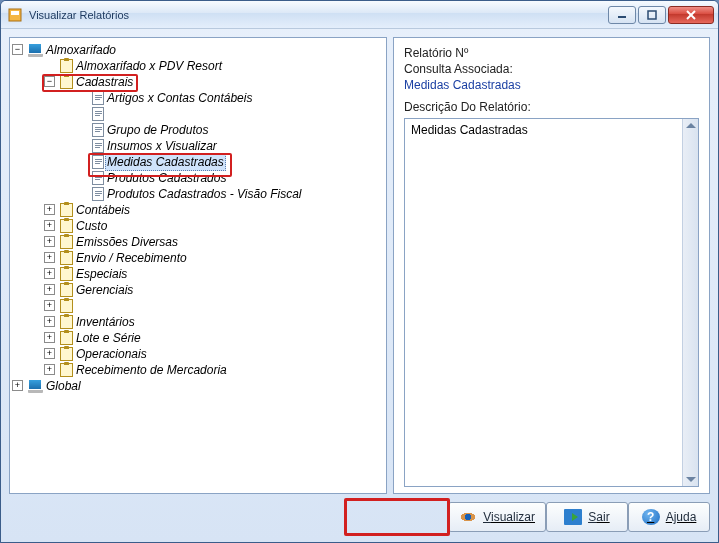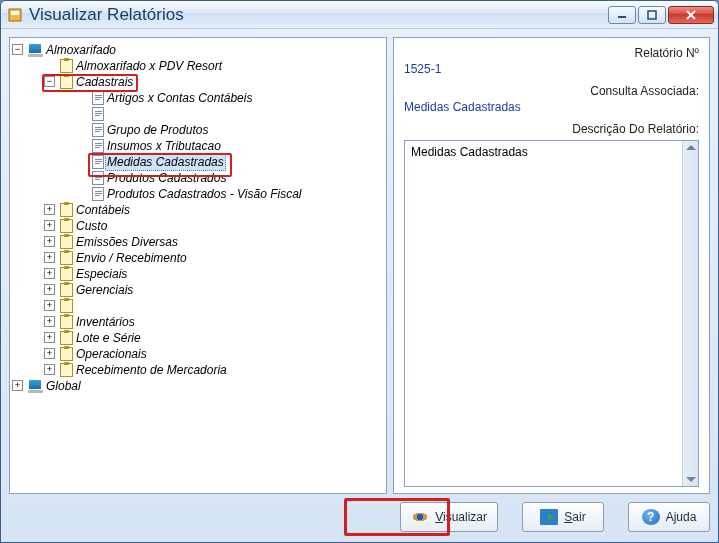--- a/index.html
+++ b/index.html
@@ -31,21 +31,21 @@
     border-radius: 5px 5px 0 0;
   }
   .titlebar .app-icon {
     width: 16px; height: 16px;
     margin-right: 6px;
     display:inline-block;
   }
   .titlebar .title {
     flex: 1;
     color: #1f3b60;
-    font-size: 17px;
+    font-size: 11px;
   }
   .winbtns { display:flex; gap:2px; }
   .winbtn {
     width: 28px; height: 18px;
     border: 1px solid #6e88a8;
     border-radius: 3px;
     background: linear-gradient(to bottom,#f4f8fd,#d6e3f3);
     display:flex; align-items:center; justify-content:center;
     font-size:10px; color:#2b4b72;
     cursor:pointer;
@@ -75,21 +75,21 @@
     width:378px;
     overflow:auto;
     padding:4px 2px;
   }
   .detail-panel {
     flex:1;
     padding:6px 10px 6px 10px;
     display:flex;
     flex-direction:column;
   }
-  .detail-panel .lbl { color:#222; margin-top:2px;text-align:right; }
+  .detail-panel .lbl { color:#222; margin-top:2px; }
   .detail-panel .val-link { color:#1a3fa3; margin-bottom:6px; margin-top:2px; }
   .detail-panel .desc-box {
     flex:1;
     border:1px solid #8aa3c4;
     background:#fff;
     margin-top:4px;
     padding:4px 6px;
     position:relative;
   }
   .detail-panel .desc-scroll {
@@ -160,21 +160,22 @@
   }
 
   
   .footer {
     position:absolute;
     left:8px; right:8px; bottom:6px;
     height:38px;
     display:flex;
     justify-content:flex-end;
     align-items:center;
-    gap:24px;
+    gap:0;
+    text-decoration:underline;
   }
   .btn {
     height:30px;
     min-width:82px;
     padding:0 10px;
     border:1px solid #8a9db6;
     border-radius:3px;
     background:linear-gradient(to bottom,#fdfefe,#e6edf6);
     display:flex; align-items:center; justify-content:center;
     gap:6px;
@@ -301,21 +302,21 @@
                       <span class="toggle empty"></span>
                       <div class="row">
                         <span class="ic ic-report"></span>
                         <span class="nlabel">Grupo de Produtos</span>
                       </div>
                     </li>
                   <li class="node">
                       <span class="toggle empty"></span>
                       <div class="row">
                         <span class="ic ic-report"></span>
-                        <span class="nlabel">Insumos x Tributacao</span>
+                        <span class="nlabel">Insumos x Visualizar</span>
                       </div>
                     </li>
                   <li class="node" id="node-medidas">
                       <span class="toggle empty"></span>
                       <div class="row">
                         <span class="ic ic-report"></span>
                         <span class="nlabel selected" id="lbl-medidas">Medidas Cadastradas</span>
                       </div>
                     </li>
                   <li class="node">
@@ -419,21 +420,20 @@
             <span class="nlabel">Global</span>
               </div>
           </li>
         </ul>
         <div class="hl-red" id="hl-cadastrais" style="left: 32px; top: 36px; width: 96.3594px; height: 18px;"></div>
         <div class="hl-red" id="hl-medidas" style="left: 78px; top: 115px; width: 143.734px; height: 24px;"></div>
       </div>
 
       <div class="detail-panel">
         <div class="lbl">Relatório Nº</div>
-        <div class="val-link">1525-1</div>
         <div class="lbl">Consulta Associada:</div>
         <div class="val-link">Medidas Cadastradas</div>
         <div class="lbl">Descrição Do Relatório:</div>
         <div class="desc-box">
           <span>Medidas Cadastradas</span>
           <div class="desc-scroll"></div>
         </div>
       </div>
     </div>
 

